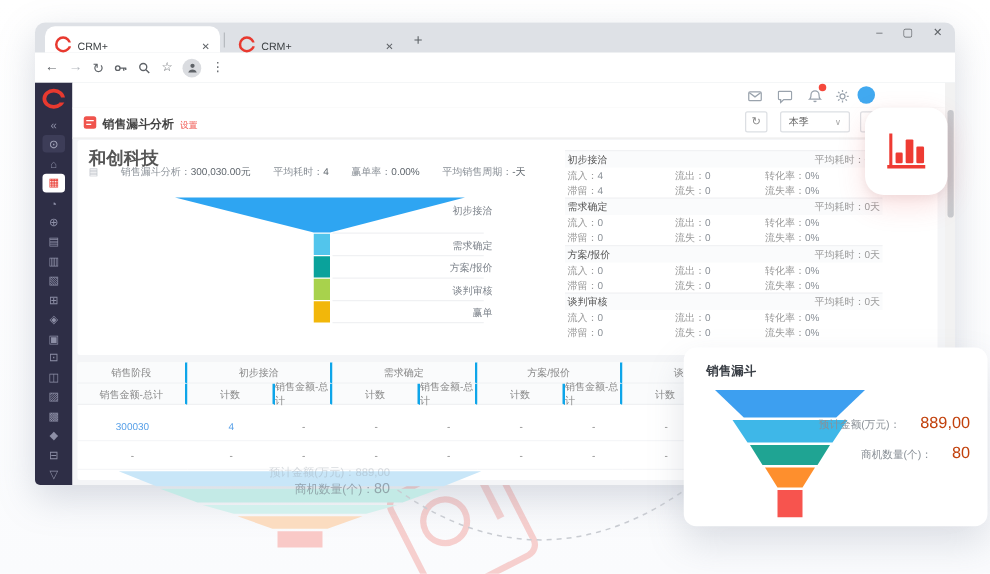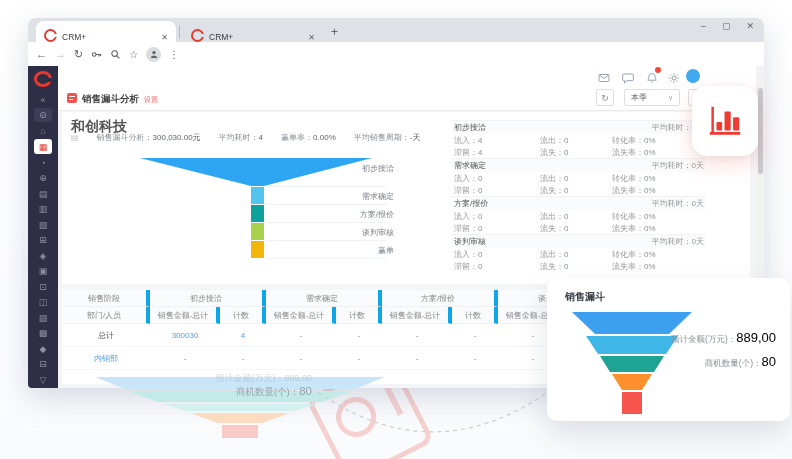--- a/index.html
+++ b/index.html
@@ -85,21 +85,21 @@
   #stats{position:absolute;left:390px;top:8px;width:254px}
   .sblock .shead{display:flex;justify-content:space-between;align-items:center;height:13px;background:#fafbfc;
                  border-top:1px solid #f1f2f4;padding:0 2px;font-size:8px}
   .sblock .shead .sname{color:#555}
   .sblock .shead .savg{color:#999}
   .srow{display:grid;grid-template-columns:86px 72px 96px;height:12px;align-items:center;font-size:8px;color:#999;padding:0 2px}
   .srow b{font-weight:normal;color:#8a9097}
 
   #panel2{left:4px;top:180px;width:688px;height:94px}
   #tbl{display:grid;grid-template-columns:88px repeat(5,70px 46px);font-size:8px;color:#777}
-  #tbl .hc{background:#fafbfc;border-bottom:1px solid #f0f1f3;border-right:4px solid #0ea5e9;height:16px;
+  #tbl .hc{background:#fafbfc;border-bottom:1px solid #f0f1f3;border-right:2px solid #0ea5e9;height:16px;
            display:flex;align-items:center;justify-content:center;color:#888}
   #tbl .dc{border-bottom:1px solid #f5f6f8;height:22px;display:flex;align-items:center;justify-content:center;color:#888}
   #tbl .span2{grid-column:span 2}
   #tbl .lnk{color:#58a0e8}
   #tbl .bold{color:#555}
 
   
   #decor-funnel{left:90px;top:374px;z-index:40}
   #wm1{left:150px;top:372px;width:162px;text-align:right;font-size:9px;color:rgba(150,160,170,.38);z-index:40}
   #wm2{left:150px;top:385px;width:162px;text-align:right;font-size:9.5px;color:rgba(110,120,130,.6);z-index:40}
@@ -108,21 +108,21 @@
 
   #iconcard{left:692px;top:86px;width:66px;height:70px;background:#fff;border-radius:15px;z-index:60;
             box-shadow:0 8px 22px rgba(233,80,80,.18),0 2px 8px rgba(0,0,0,.06);display:flex;align-items:center;justify-content:center}
 
   #funnelcard{left:547px;top:278px;width:243px;height:143px;background:#fff;border-radius:10px;z-index:60;
               box-shadow:0 14px 30px rgba(110,120,140,.20)}
   #fc-title{position:absolute;left:18px;top:12px;font-size:10px;color:#3a3f46;font-weight:bold}
   #fc-chart{position:absolute;left:25px;top:34px}
   .fc-line{position:absolute;right:14px;display:flex;align-items:baseline;white-space:nowrap}
   .fc-line .lab{font-size:8.5px;color:#8a9097}
-  .fc-line .val{font-size:13px;color:#000000;margin-left:0}
+  .fc-line .val{font-size:13px;color:#c2410c;margin-left:16px}
   #fc-line1{top:52px}
   #fc-line2{top:76px}
 </style>
 </head>
 <body>
 
 <div id="stamp" class="abs">
   <div class="ring"></div>
   <div class="bar"></div>
 
@@ -357,21 +357,20 @@
         </div>
 
         <div class="panel" id="panel2">
           <div id="tbl">
               <div class="hc">销售阶段</div>
               <div class="hc span2">初步接洽</div>
               <div class="hc span2">需求确定</div>
               <div class="hc span2">方案/报价</div>
               <div class="hc span2">谈判审核</div>
               <div class="hc span2">赢单</div>
-              <div class="hc">部门/人员</div>
               <div class="hc">销售金额-总计</div>
               <div class="hc">计数</div>
               <div class="hc">销售金额-总计</div>
               <div class="hc">计数</div>
               <div class="hc">销售金额-总计</div>
               <div class="hc">计数</div>
               <div class="hc">销售金额-总计</div>
               <div class="hc">计数</div>
               <div class="hc">销售金额-总计</div>
               <div class="hc">计数</div>

